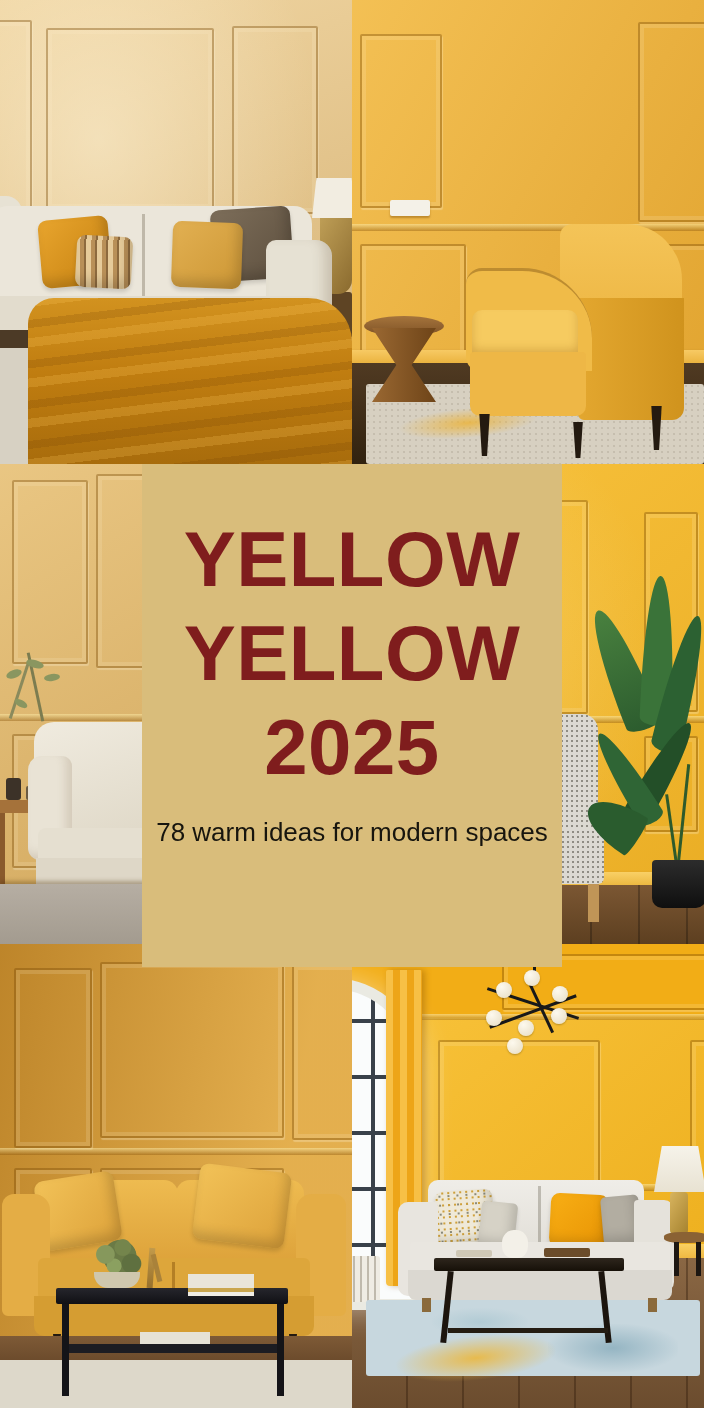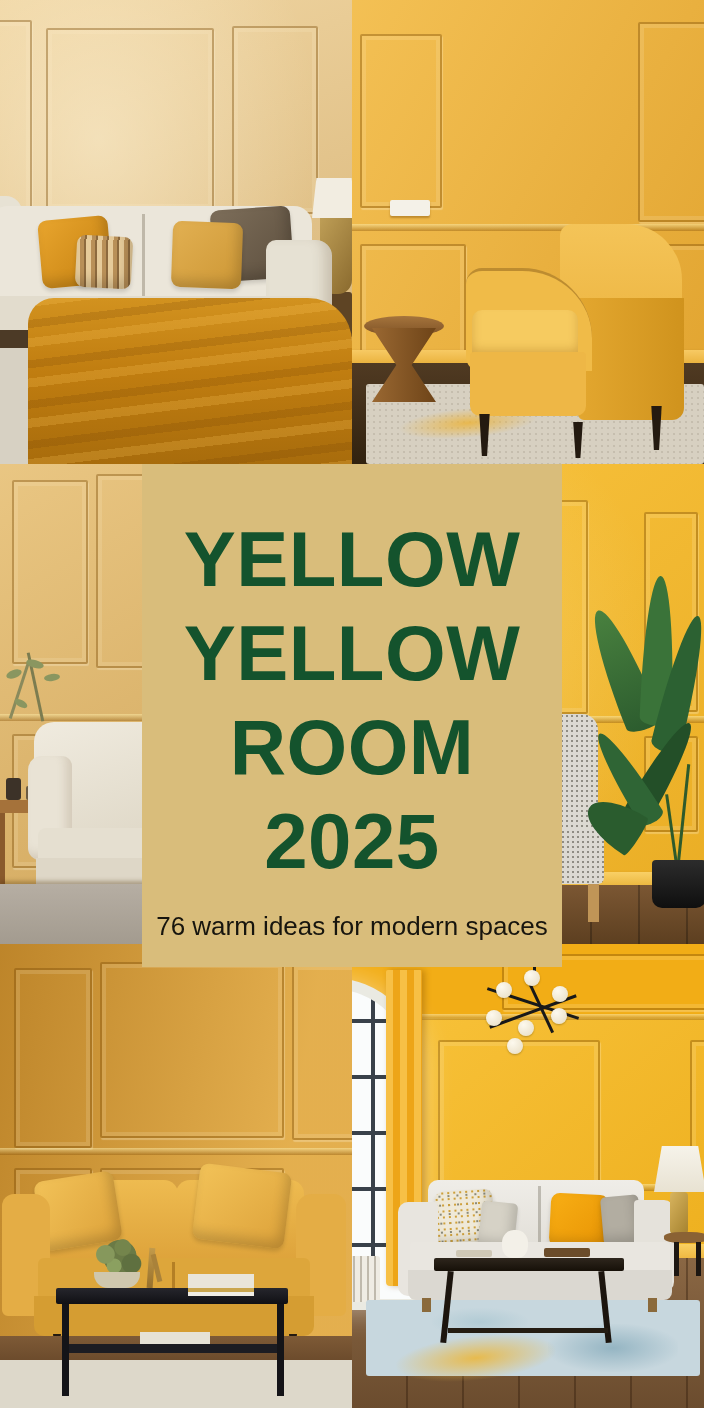--- a/index.html
+++ b/index.html
@@ -451,22 +451,21 @@
     <div class="abs p6-cttop"></div>
     <div class="abs p6-ctl1"></div>
     <div class="abs p6-ctl2"></div>
     <div class="abs p6-ctst"></div>
     <div class="abs p6-teapot"></div>
     <div class="abs p6-tray"></div>
     <div class="abs p6-tray2"></div>
   </div>
 
   <div class="card" style="background-color: rgb(217, 189, 123);">
-    <div class="card-title" style="color: #14532d;">
+    <div class="card-title" style="color: #7f1d1d;">
       <div>YELLOW</div>
       <div>YELLOW</div>
-      <div>ROOM</div>
       <div>2025</div>
     </div>
-    <div class="card-sub" style="color: rgb(23, 21, 14);">76 warm ideas for modern spaces</div>
+    <div class="card-sub" style="color: rgb(23, 21, 14);">78 warm ideas for modern spaces</div>
   </div>
 
 </div>
 
 </body></html>

